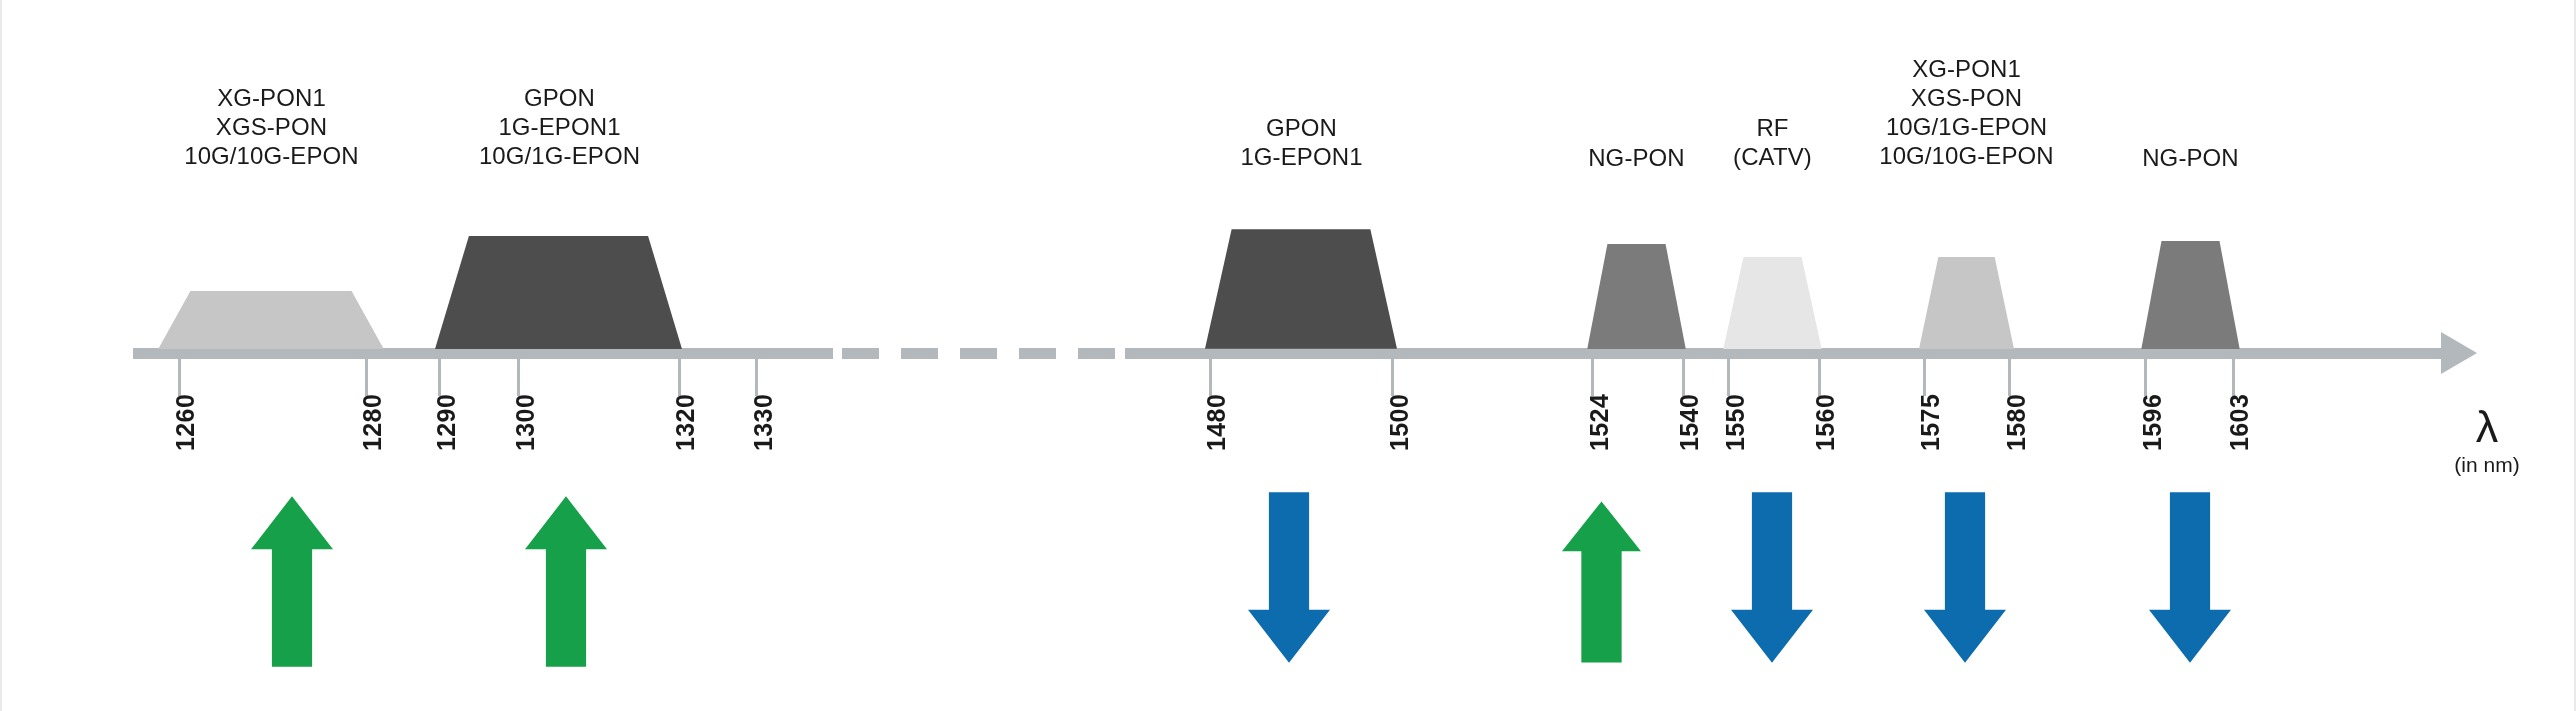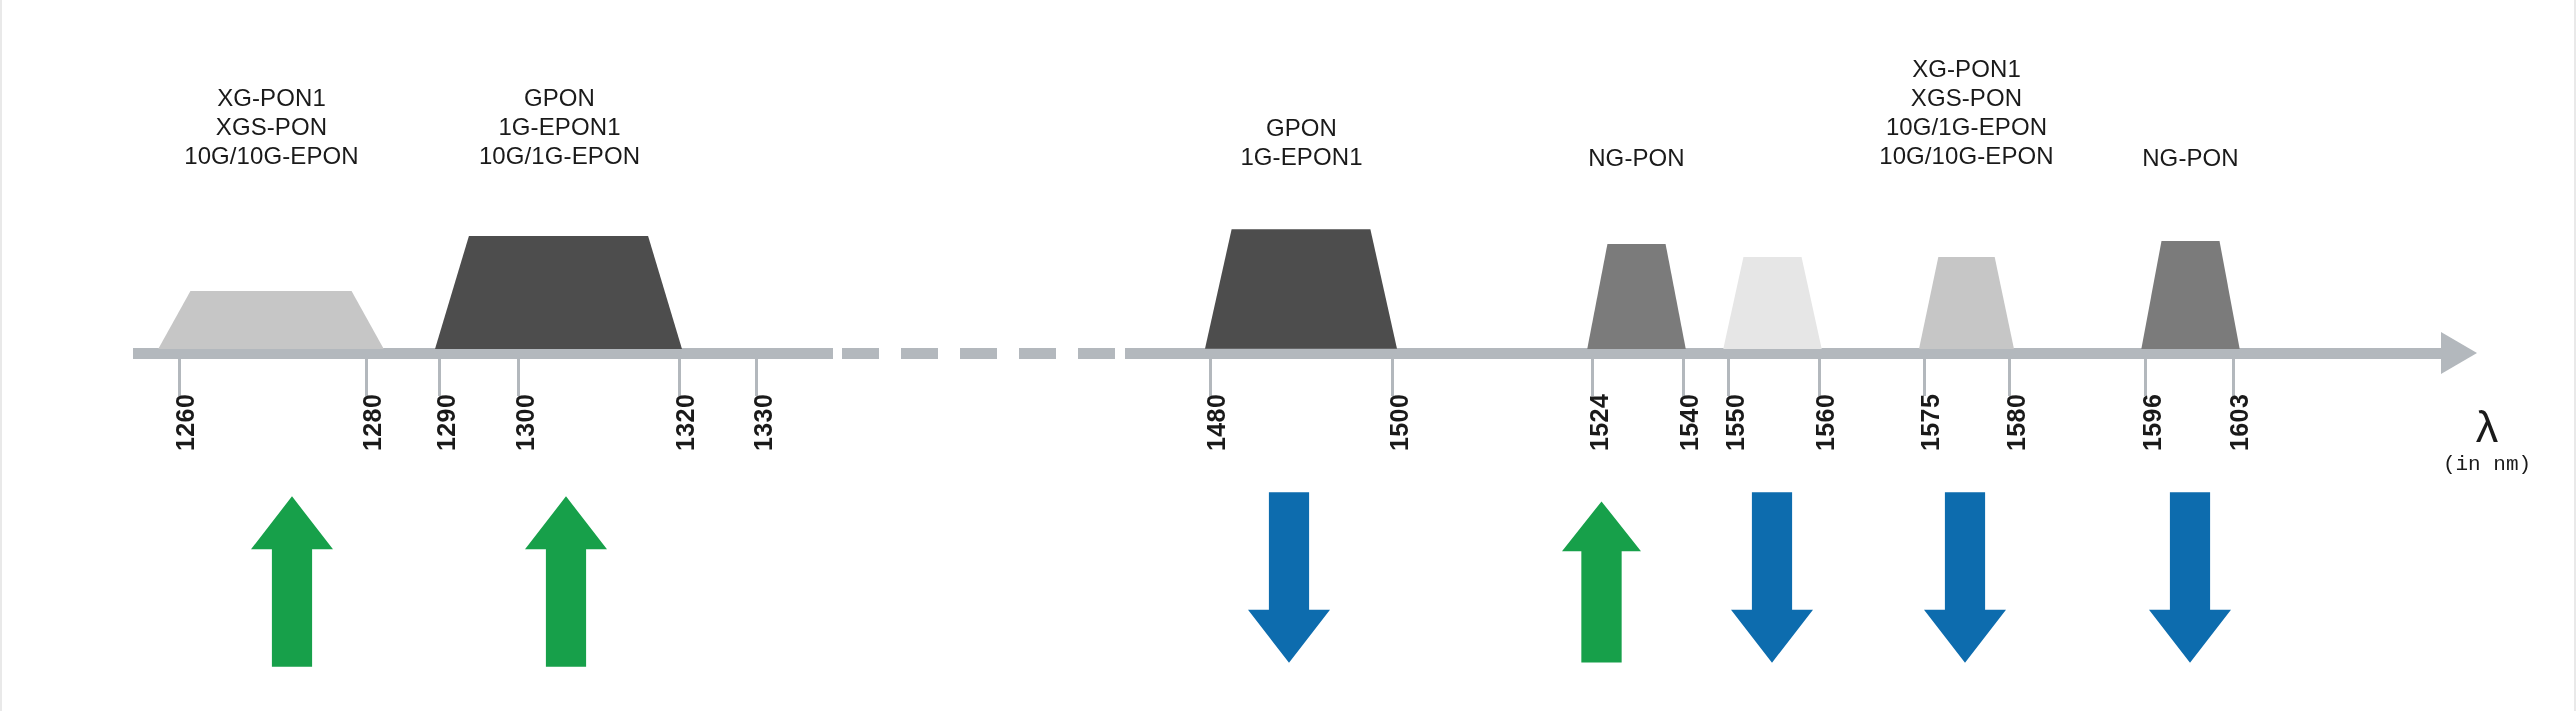--- a/index.html
+++ b/index.html
@@ -76,21 +76,21 @@
     transform-origin:left top;
     transform:rotate(-90deg);
   }
   
   #lambda-wrap{
     position:absolute;
     text-align:center;
     color:#1a1a1a;
   }
   #lambda-sym{font-size:45px;line-height:45px;font-weight:normal;}
-  #lambda-unit{font-size:21px;line-height:26px;margin-top:3.2px;font-family:Liberation Mono, monospace;}
+  #lambda-unit{font-size:21px;line-height:26px;margin-top:3.2px;}
   
   .dir-arrow{position:absolute;}
   .dir-arrow svg{display:block;}
 </style>
 </head>
 <body>
 
 <div id="figure">
 
   <div class="frame-border"></div>
@@ -204,20 +204,24 @@
 
   <div class="band-label" style="left:1156px;top:93px;width:291px;">
     <span>GPON</span>
     <span>1G-EPON1</span>
   </div>
 
   <div class="band-label" style="left:1491px;top:123px;width:291px;">
     <span>NG-PON</span>
   </div>
 
+  <div class="band-label" style="left:1627px;top:93px;width:291px;">
+    <span>RF</span>
+    <span>(CATV)</span>
+  </div>
 
   <div class="band-label" style="left:1821px;top:34px;width:291px;">
     <span>XG-PON1</span>
     <span>XGS-PON</span>
     <span>10G/1G-EPON</span>
     <span>10G/10G-EPON</span>
   </div>
 
   <div class="band-label" style="left:2045px;top:123px;width:291px;">
     <span>NG-PON</span>

